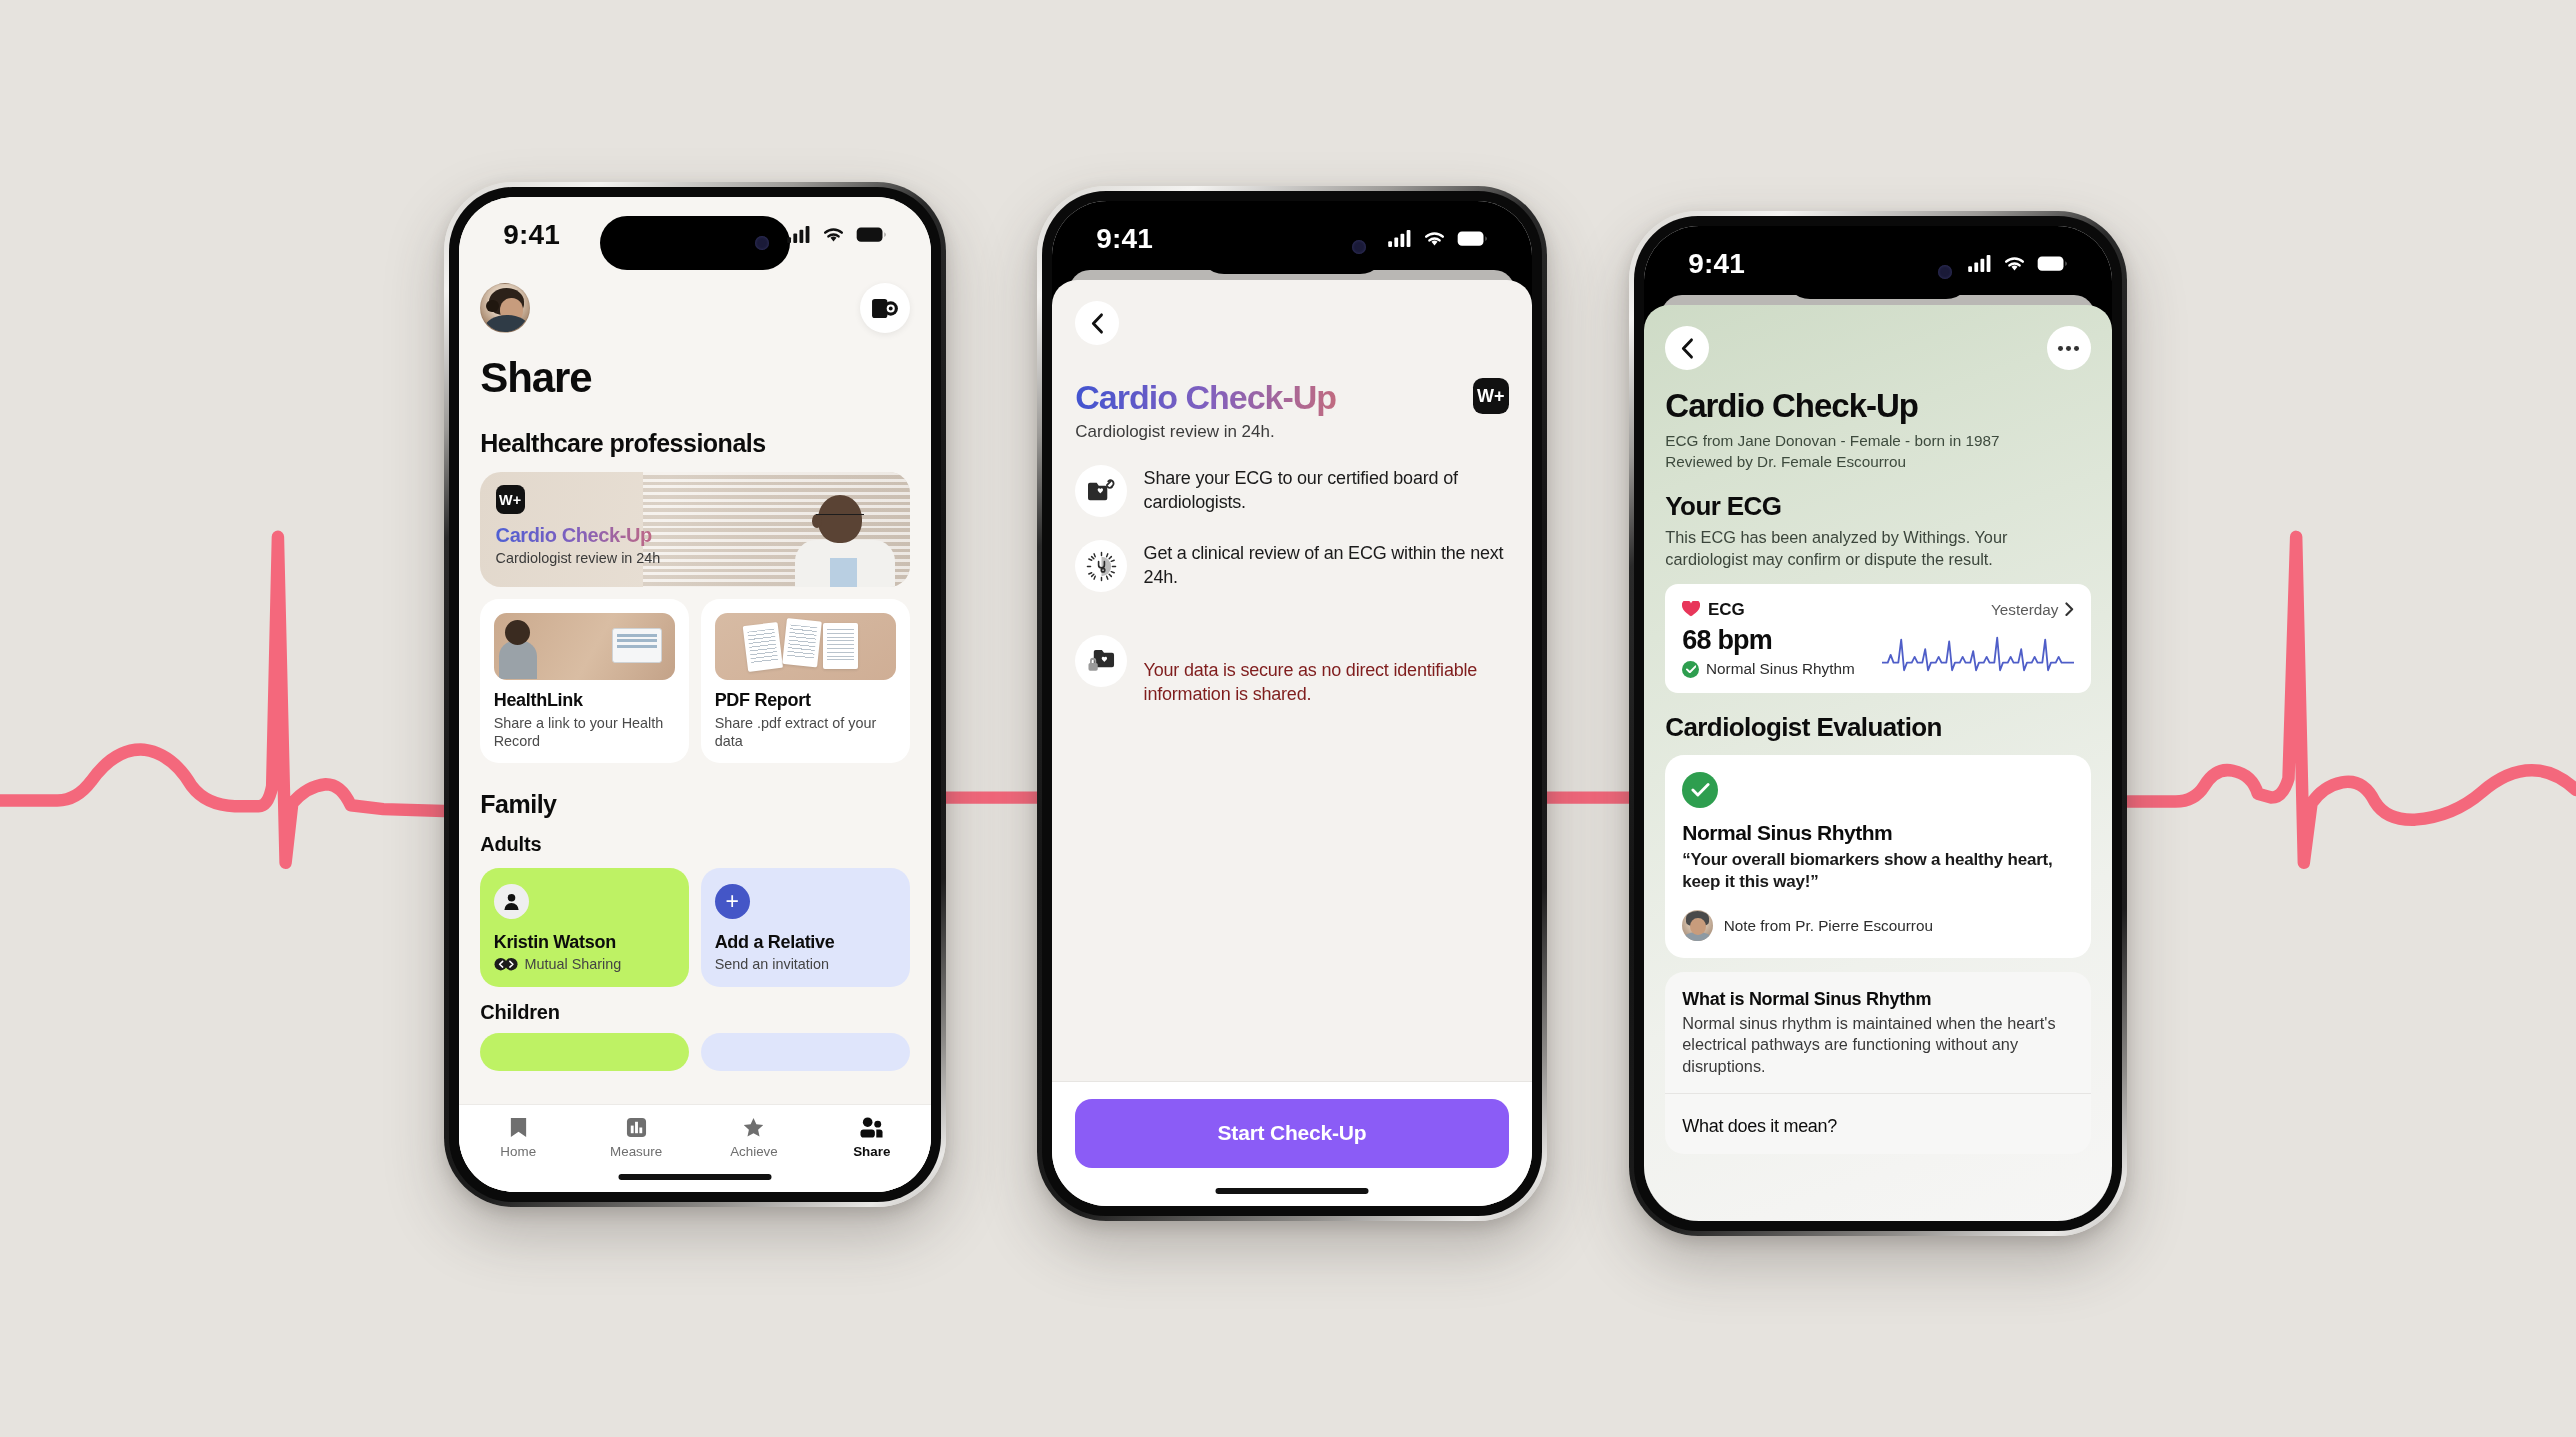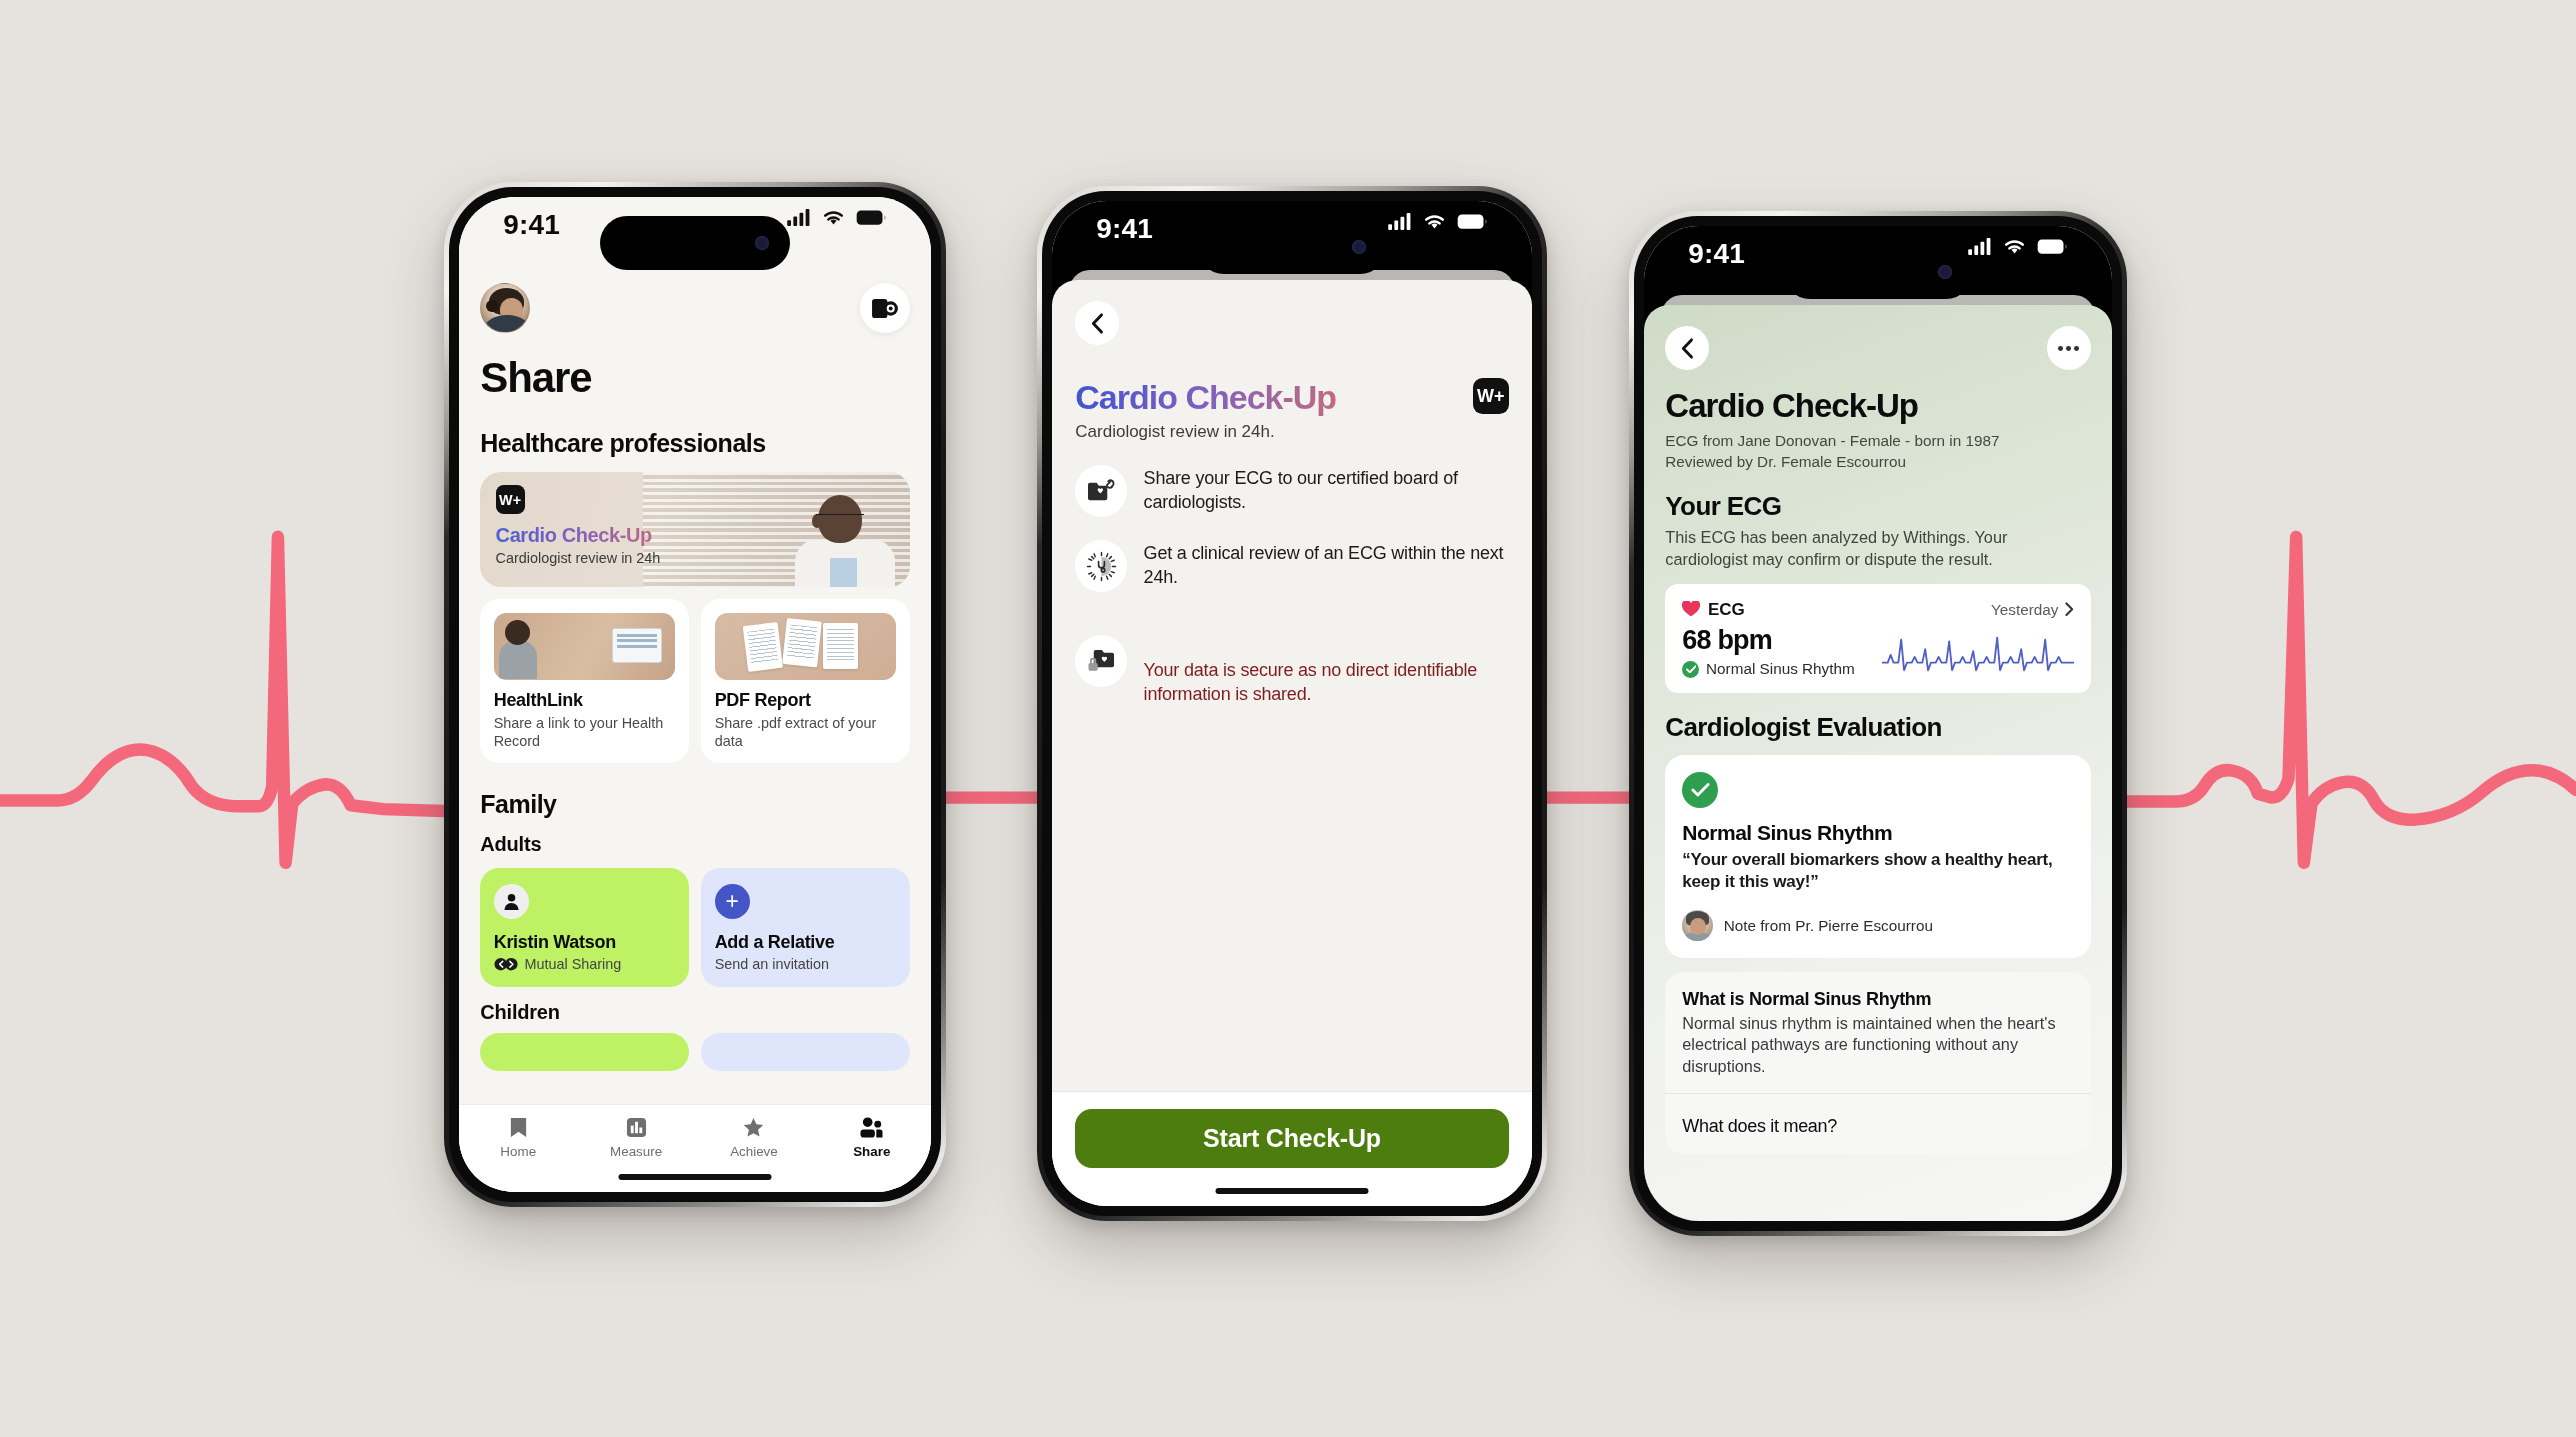--- a/index.html
+++ b/index.html
@@ -36,22 +36,22 @@
     background: #f6f4f1;
   }
 
   #phone1 { left: 444px;  top: 182px;  width: 502px;  height: 1025px; }
   #phone2 { left: 1037px; top: 186px;  width: 510px;  height: 1035px; }
   #phone3 { left: 1629px; top: 211px;  width: 498px;  height: 1025px; }
 
   
   .statusbar {
     position: absolute; top: 0; left: 0; right: 0; height: 75px;
-    display: flex; align-items: flex-start; justify-content: space-between;
-    padding: 12px 44px; z-index: 30;
+    display: flex; align-items: center; justify-content: space-between;
+    padding: 4px 44px; z-index: 30;
   }
   .sb-time { font-size: 28px; font-weight: 700; letter-spacing: 0.2px; color: #0b0b0b; }
   .sb-right { display: flex; align-items: center; gap: 10.5px; }
   .sb-right svg { display: block; }
   .dyn-island {
     position: absolute; top: 19px; left: 50%; transform: translateX(-50%);
     width: 190px; height: 54px; border-radius: 29px; background: #000; z-index: 29;
     display: flex; align-items: center; justify-content: flex-end; padding-right: 21px;
   }
   .dyn-cam { width: 14.4px; height: 14.4px; border-radius: 50%; background: #1a1a38; box-shadow: inset 0 0 2.9px #3a3a6a; }
@@ -152,21 +152,21 @@
   .avail-card { background: #fff; border-radius: 19px; padding: 17px 19px; margin-top: 23px; display: flex; align-items: center; gap: 17px; }
   .ring { width: 50px; height: 50px; position: relative; display:flex; align-items:center; justify-content:center; }
   .ring-txt { font-size: 16.3px; color: #2a2a2a; position: relative; z-index: 2; }
   .avail-name { font-size: 18px; font-weight: 700; color: #0c0c0c; letter-spacing: -0.2px; }
   .avail-desc { font-size: 16.3px; color: #4a4a4a; margin-top: 1.9px; }
   .feature { display: flex; align-items: center; gap: 16.3px; margin-top: 23px; }
   .feat-icon { width: 52px; height: 52px; border-radius: 50%; background: #fff; display:flex; align-items:center; justify-content:center; flex: 0 0 auto; }
   .feat-text { font-size: 18px; color: #1b1b1b; line-height: 1.32; letter-spacing: -0.2px; }
   .feat-text.muted { color: #7f1d1d; margin-top: 44px; }
   .p2-footer { border-top: 1px solid #e7e5e2; background: #fff; padding: 17px 23px 38px; }
-  .cta { width: 100%; height: 59px; border: none; border-radius: 17px; background: #4d7c0f; color: #fff; font-size: 25px; font-weight: 700; font-family: inherit; letter-spacing: -0.2px; cursor: pointer; }
+  .cta { width: 100%; height: 69px; border: none; border-radius: 17px; background: #8b5cf6; color: #fff; font-size: 21px; font-weight: 700; font-family: inherit; letter-spacing: -0.2px; cursor: pointer; }
 
   
   .p3-body { position: absolute; left: 0; right: 0; top: 79px; bottom: 0; border-radius: 25px 25px 0 0;
     background: linear-gradient(160deg,#cedbc6 0%, #d8e2d1 18%, #e4eadf 44%, #eff1ec 68%, #f4f4f2 88%, #f6f6f5 100%);
     padding: 21px 21px 0; overflow: hidden; }
   .p3-headrow { display: flex; align-items: flex-start; justify-content: space-between; }
   .dots-btn { width: 44px; height: 44px; border-radius: 50%; background: #fff; display:flex; align-items:center; justify-content:center; gap: 3.4px; }
   .dots-btn i { width: 4.8px; height: 4.8px; border-radius: 50%; background: #333; display: block; }
   .p3-title { font-size: 33px; font-weight: 800; letter-spacing: -1px; color: #0c0c0c; margin-top: 17px; }
   .p3-meta { font-size: 15.3px; color: #3d4a3d; margin-top: 5.8px; line-height: 1.35; }

